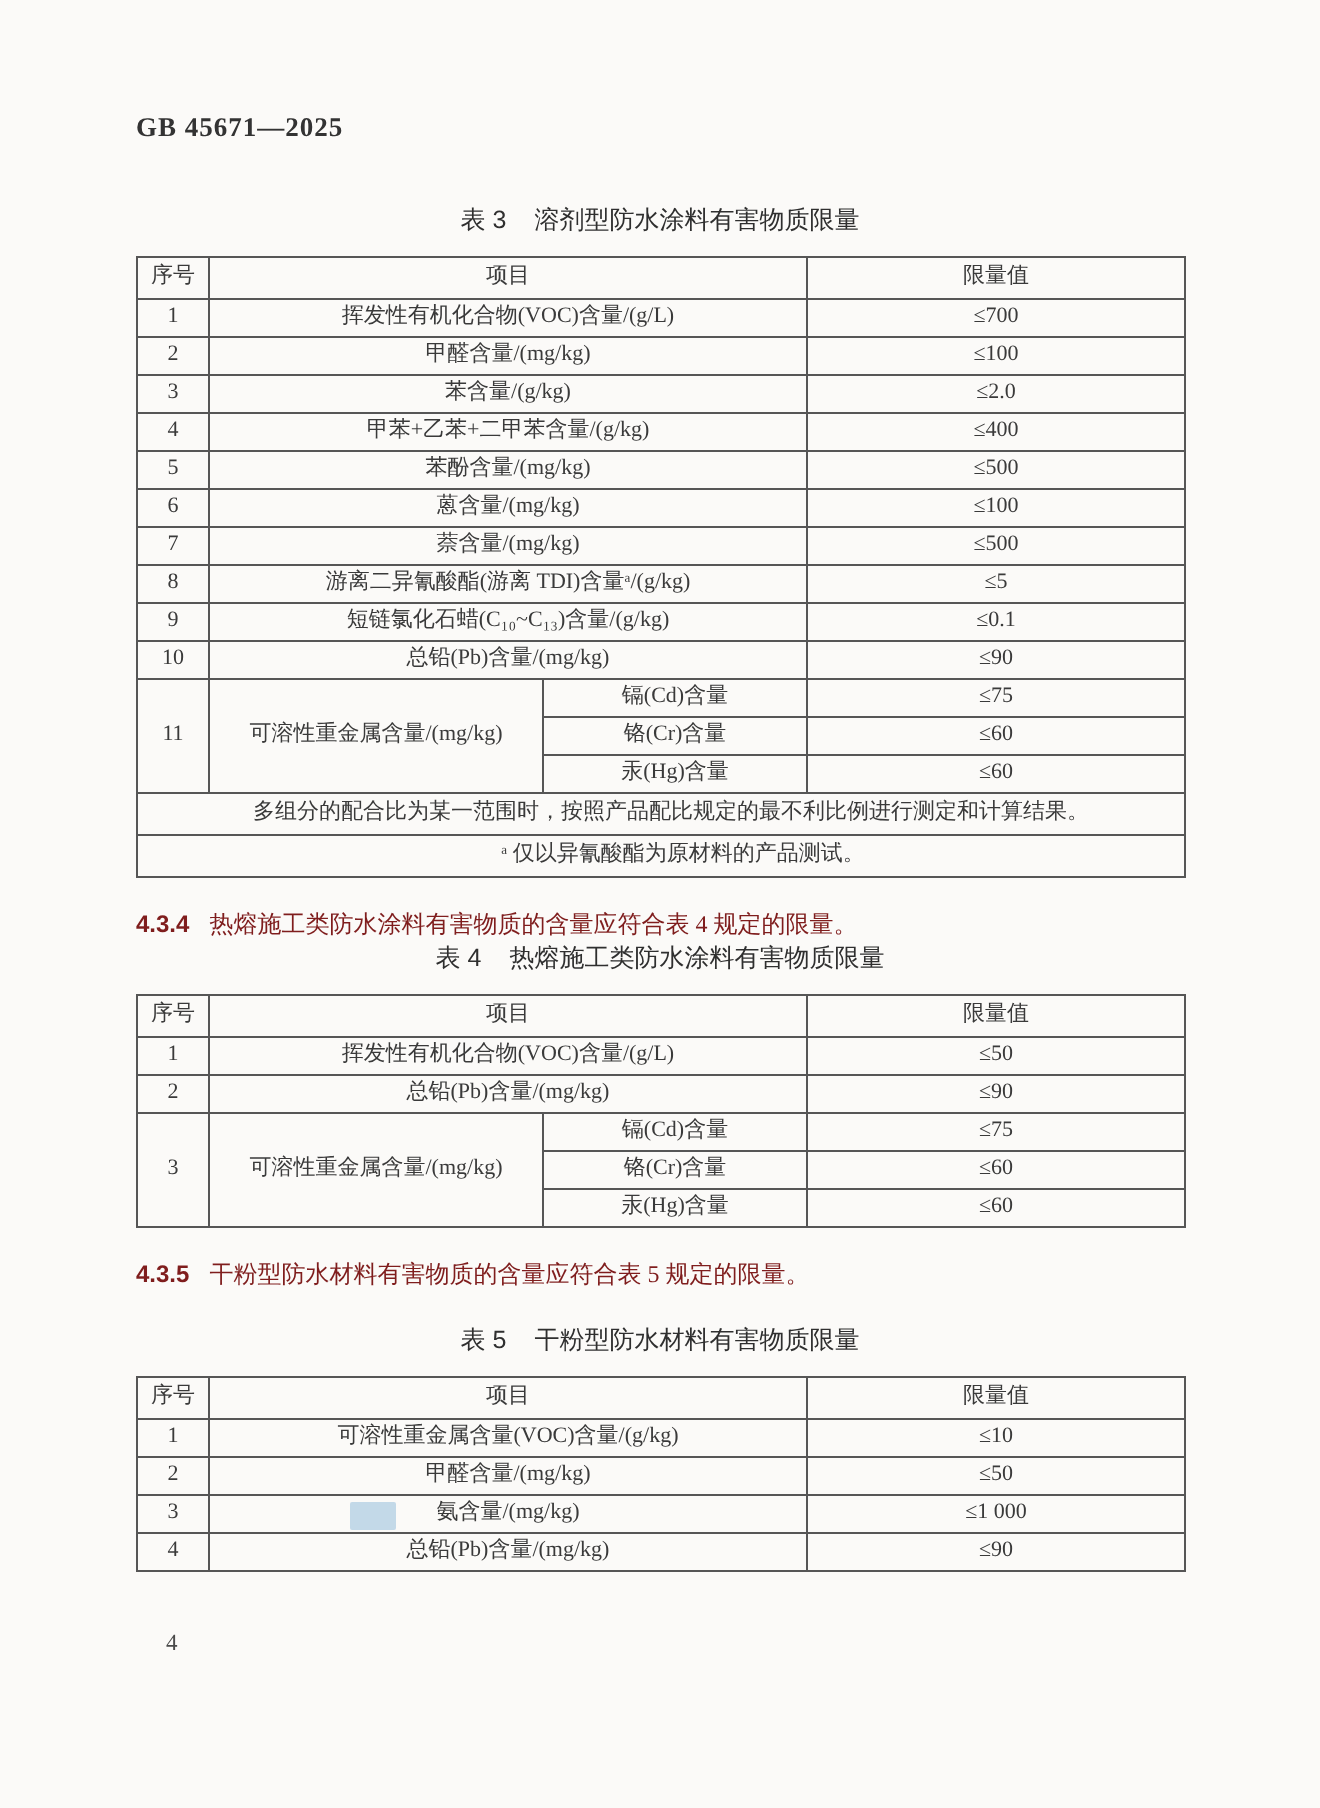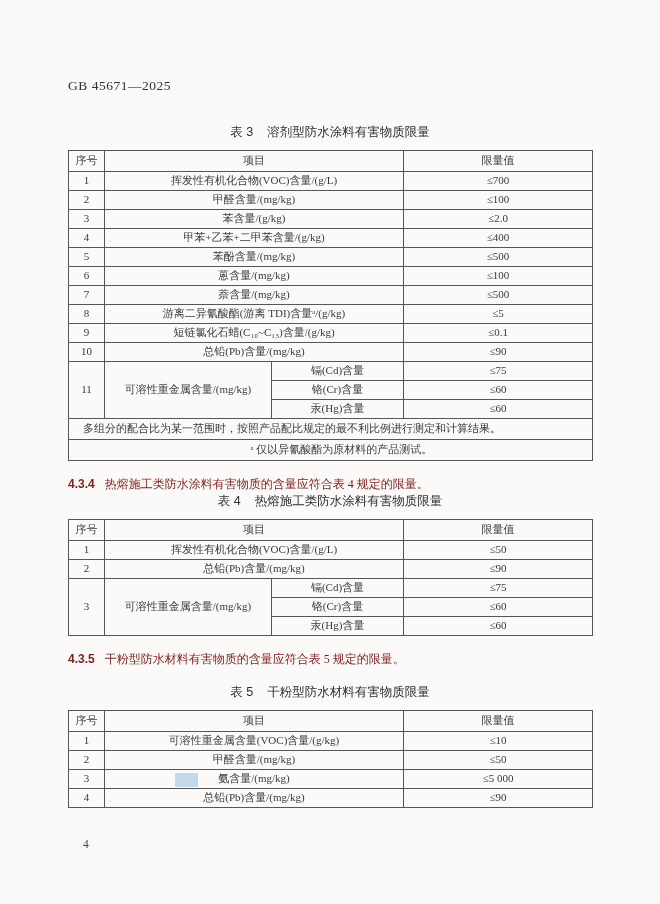--- a/index.html
+++ b/index.html
@@ -9,23 +9,23 @@
     position: relative;
     width: 660px;
     height: 904px;
     margin: 0 auto;
     background: #fbfaf8;
     color: #3a3a3a;
     overflow: hidden;
   }
   .content { padding: 0 68px; }
   .std-header {
-    padding-top: 78px;
+    padding-top: 56px;
     font-size: 13.5px;
-    font-weight: normal;
+    font-weight: bold;
     letter-spacing: 0.5px;
     color: #333;
   }
   .tbl-caption {
     text-align: center;
     font-weight: normal;
     font-size: 12.5px;
     color: #2f2f2f;
     font-family: "Liberation Sans", "DejaVu Sans", sans-serif;
   }
@@ -48,21 +48,21 @@
     vertical-align: middle;
     font-weight: normal;
     padding: 1px 4px;
     height: 19px;
     line-height: 1.25;
     overflow: hidden;
     white-space: nowrap;
   }
   table.tbl th { height: 21px; }
   table.tbl td.note-cell {
-    text-align: left;
+    text-align: center;
     height: 21px;
     padding-left: 14px;
     white-space: normal;
   }
   table.tbl td.footnote-cell {
     text-align: center;
     height: 21px;
     padding-left: 26px;
     white-space: normal;
   }
@@ -267,21 +267,21 @@
         <td>≤10</td>
       </tr>
       <tr>
         <td>2</td>
         <td colspan="2">甲醛含量/(mg/kg)</td>
         <td>≤50</td>
       </tr>
       <tr>
         <td>3</td>
         <td colspan="2" class="wm-cell"><span class="watermark"></span><span>氨含量/(mg/kg)</span></td>
-        <td>≤5 000</td>
+        <td>≤1 000</td>
       </tr>
       <tr>
         <td>4</td>
         <td colspan="2">总铅(Pb)含量/(mg/kg)</td>
         <td>≤90</td>
       </tr>
     </tbody>
       </table>
 
     <div class="page-number">4</div>

